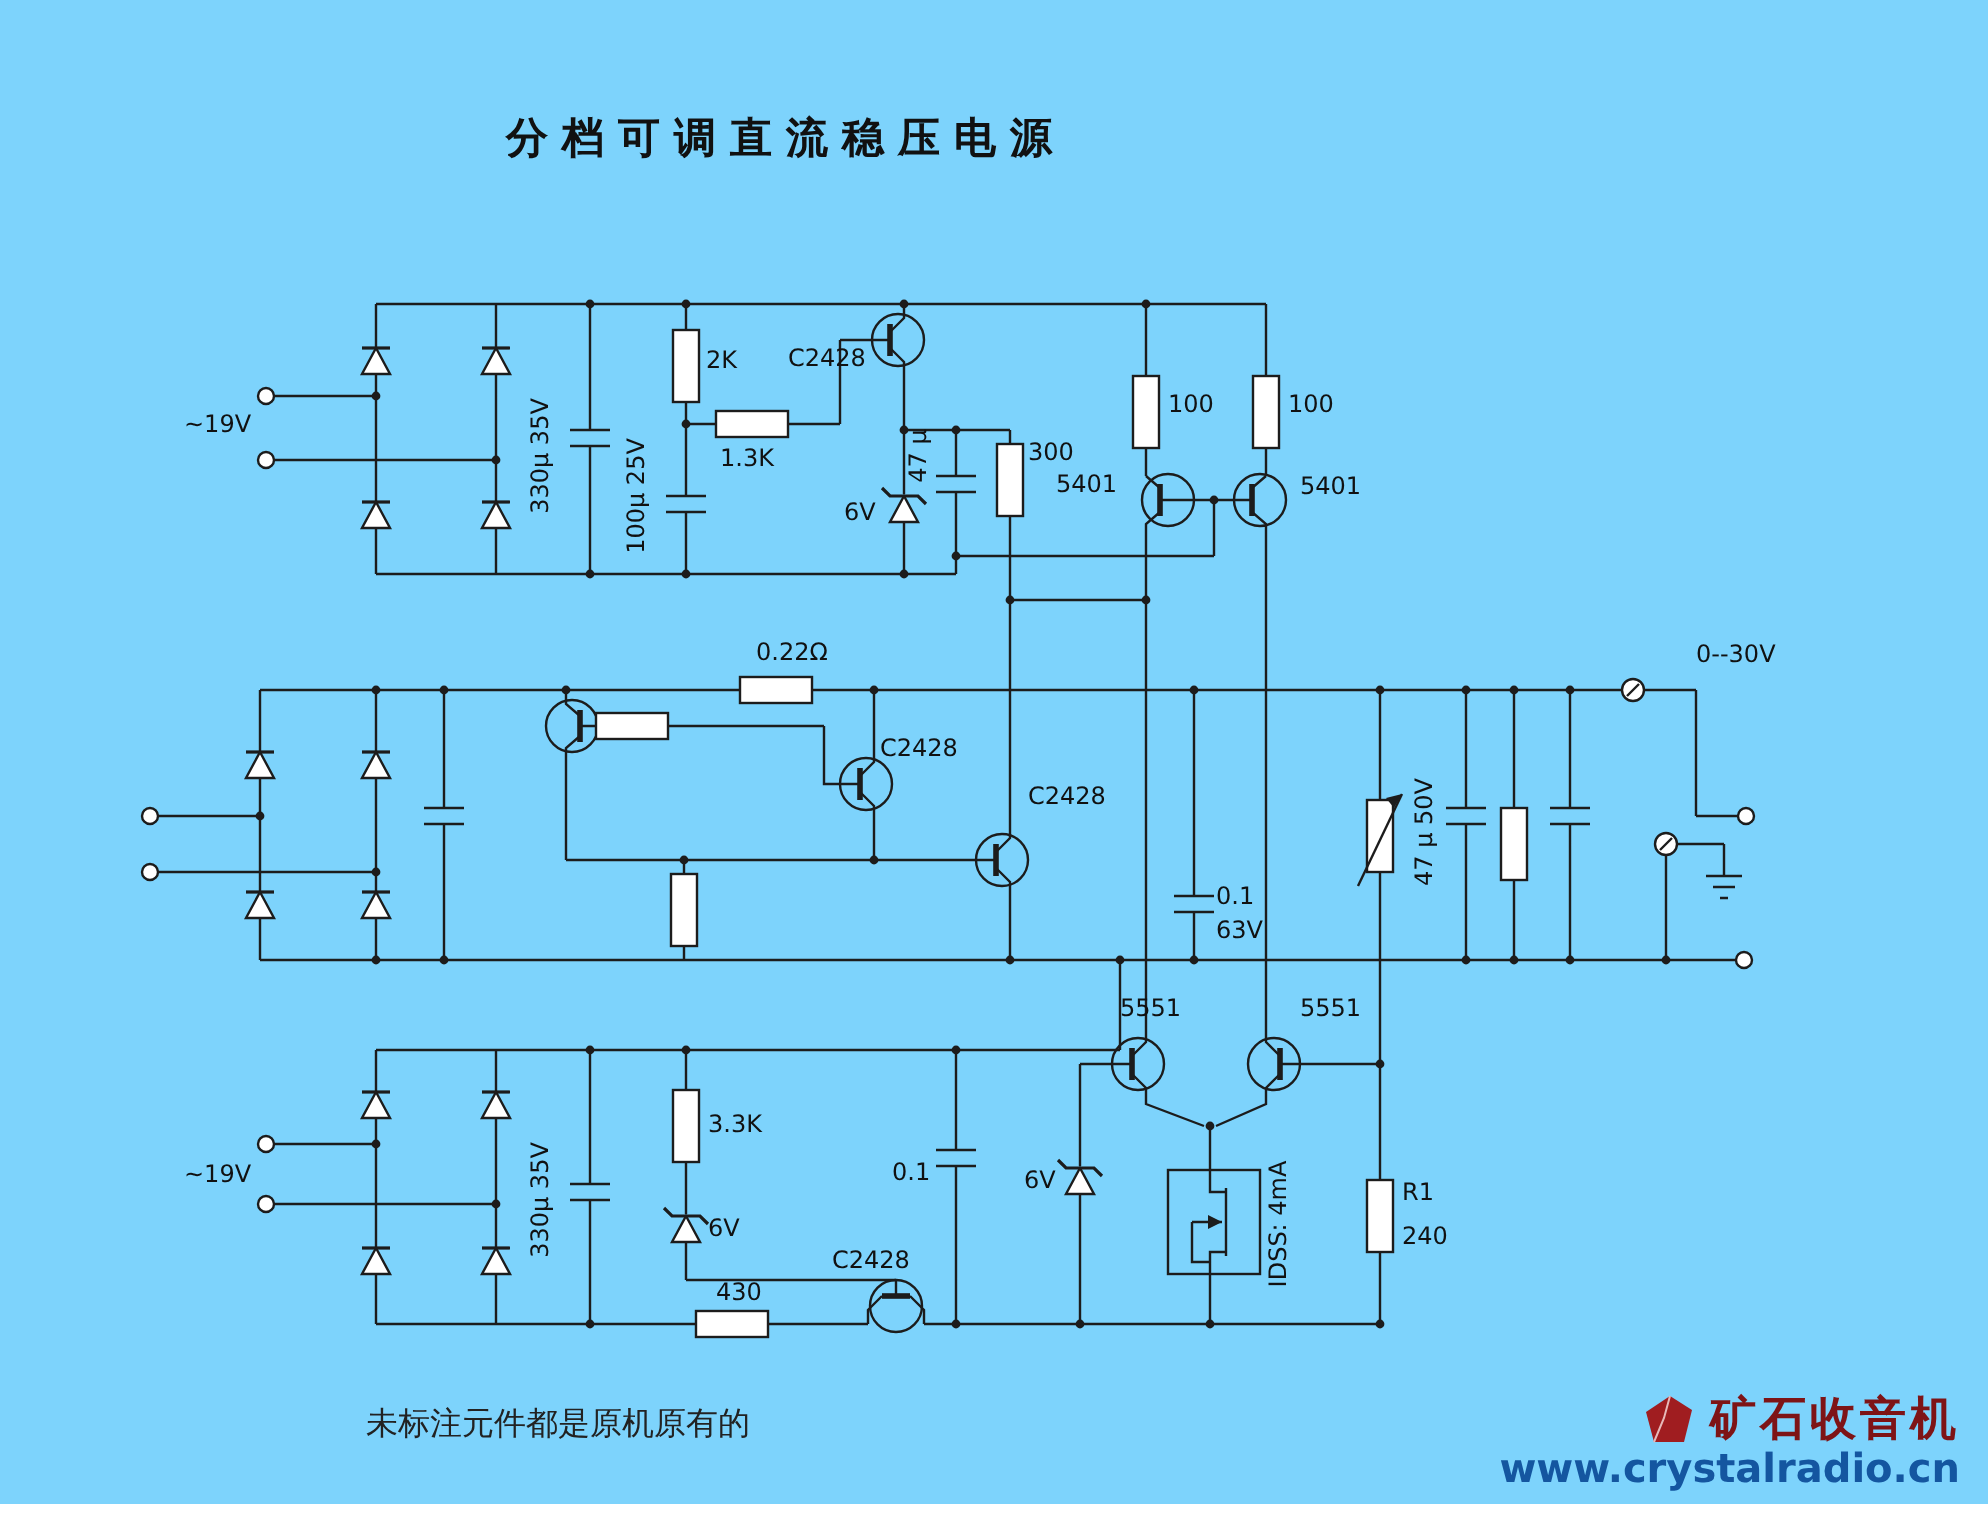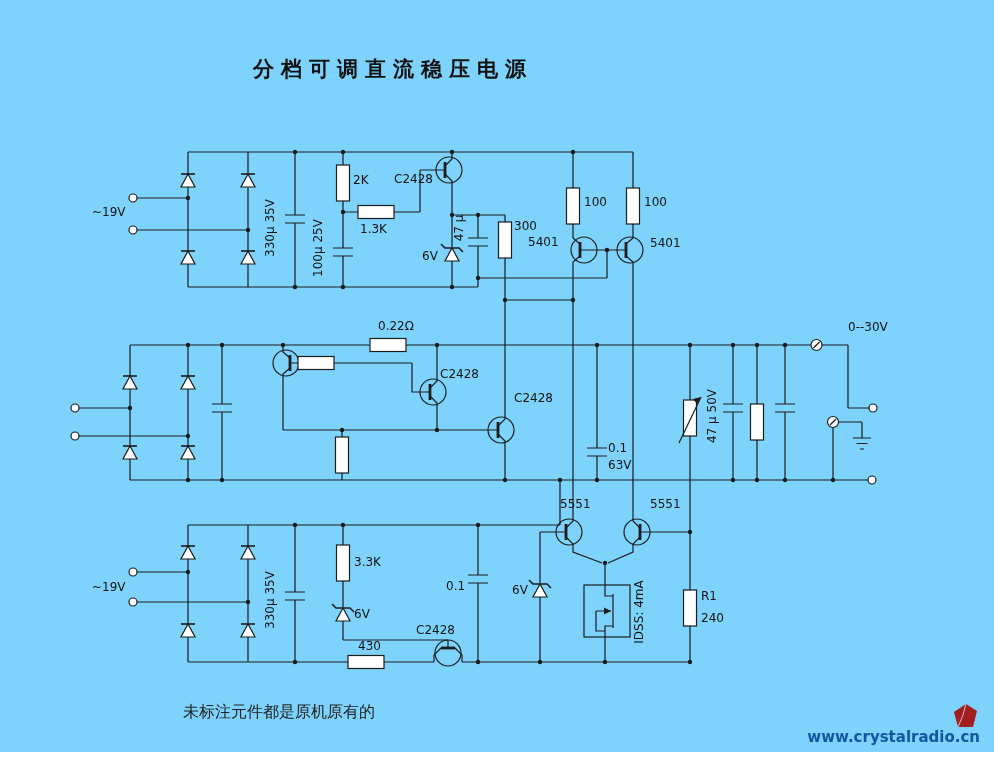--- a/index.html
+++ b/index.html
@@ -4,21 +4,21 @@
 <style>
   html,body{margin:0;padding:0;background:#ffffff;}
   .page{position:relative;width:994px;height:752px;background:#7dd3fc;overflow:hidden;
         font-family:"DejaVu Sans",sans-serif;}
   .title{position:absolute;left:253px;top:55px;font-size:21px;font-weight:bold;
          letter-spacing:7px;color:#111;white-space:nowrap;}
   .note{position:absolute;left:183px;top:702px;font-size:16px;color:#222;}
   .wm{position:absolute;right:14px;bottom:6px;text-align:right;line-height:1.15;}
   .wm-row{display:flex;align-items:center;justify-content:flex-end;gap:6px;}
   .wm-brand{font-size:23px;font-weight:bold;color:#7e1416;letter-spacing:2px;white-space:nowrap;}
-  .wm-url{font-size:15px;font-weight:bold;color:#1456a0;white-space:nowrap;}
+  .wm-url{font-size:20px;font-weight:bold;color:#1456a0;white-space:nowrap;}
   svg text{font-size:12px;fill:#111;font-family:"DejaVu Sans",sans-serif;}
   .w{stroke:#1c1c1c;stroke-width:1.2;fill:none;}
   .cmp{fill:#ffffff;stroke:#1c1c1c;stroke-width:1.2;}
   .bar{stroke:#1c1c1c;stroke-width:2.8;}
   .dot{fill:#1c1c1c;stroke:none;}
   .term{fill:#ffffff;stroke:#1c1c1c;stroke-width:1.2;}
 </style>
 </head>
 <body>
 
@@ -322,17 +322,18 @@
   </svg>
 
   <div class="note">未标注元件都是原机原有的</div>
 
   <div class="wm">
     <div class="wm-row">
       <svg width="28" height="26" viewBox="0 0 28 26">
         <polygon points="14,1 25,8 21,24 6,24 2,9" fill="#a01d20"></polygon>
         <polyline points="14,1 11,12 6,24 M14,1 17,12 21,24 M2,9 11,12 17,12 25,8 M11,12 14,24" fill="none" stroke="#e7b9b9" stroke-width="1"></polyline>
       </svg>
+      <span class="wm-brand">矿石收音机</span>
     </div>
     <div class="wm-url">www.crystalradio.cn</div>
   </div>
 
 </div>
 
 </body></html>

